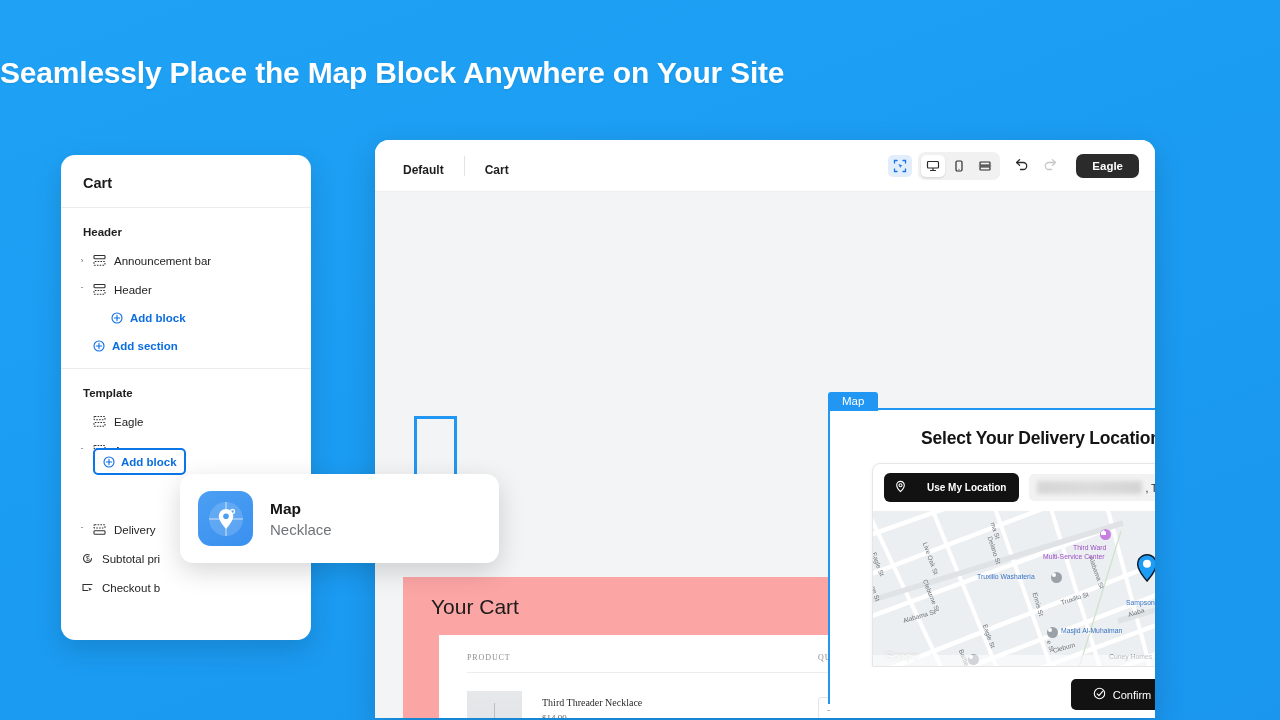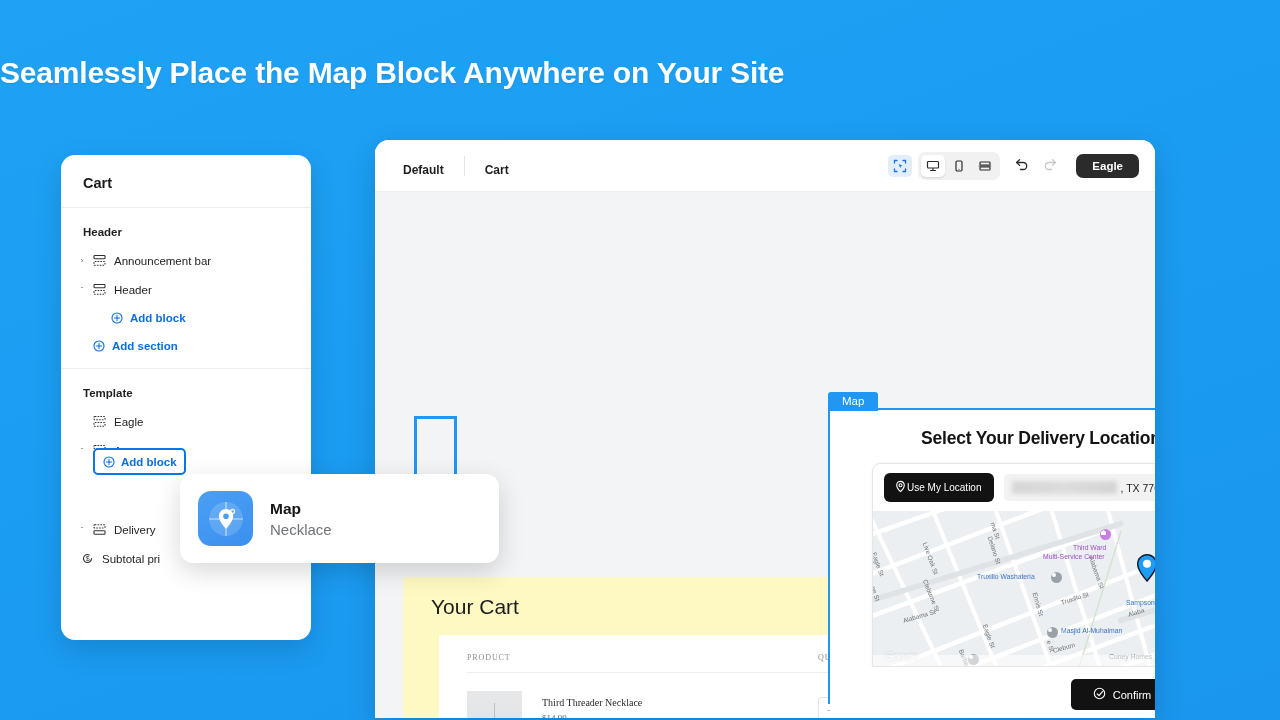--- a/index.html
+++ b/index.html
@@ -200,24 +200,24 @@
     box-shadow: 0 1px 4px rgba(0,0,0,0.05);
     overflow: hidden;
   }
   .mb-searchrow {
     display: flex; align-items: center;
     padding: 9px 11px;
     gap: 10px;
   }
   .btn-loc {
     background: #121212; color: #ffffff;
-    font-size: 10px; font-weight: 400;
+    font-size: 10px; font-weight: 700;
     border-radius: 6px;
     padding: 7px 13px 7px 10px;
-    display: flex; align-items: center; gap: 0;
+    display: flex; align-items: center; gap: 20px;
     white-space: nowrap;
     border: none; font-family: inherit; justify-content: flex-end;
   }
   .addr-field {
     flex: 1;
     background: #f2f2f2;
     border-radius: 5px;
     height: 27px;
     display: flex; align-items: center;
     padding-left: 8px;
@@ -296,21 +296,21 @@
     border-radius: 5px;
     padding: 8px 22px;
     display: flex; align-items: center; gap: 7px;
     border: none; font-family: inherit;
   }
 
   
   .cart-sec {
     position: absolute; left: 28px; right: 28px; top: 385px;
     bottom: 0;
-    background: #fef9c3;
+    background: #fca5a5;
   }
   .cart-title {
     font-size: 21px; color: #1c1c1c;
     padding: 18px 0 16px 28px;
     font-weight: 400;
   }
   .cart-card {
     background: #ffffff;
     margin: 0 36px;
     height: 220px;
@@ -464,20 +464,29 @@
     <div class="sb-row indent">
       <span class="sb-ico">
         <svg width="13" height="13" viewBox="0 0 13 13">
             <path d="M10.5 6.5a4 4 0 1 1-2.3-3.6" fill="none" stroke="#303030" stroke-width="1.1" stroke-linecap="round"></path>
             <text x="5" y="9" font-size="6.5" fill="#303030" font-family="sans-serif">$</text>
           </svg>
       </span>
       <span class="sb-lbl">Subtotal pri</span>
     </div>
 
+    <div class="sb-row indent">
+      <span class="sb-ico">
+        <svg width="13" height="13" viewBox="0 0 13 13">
+            <path d="M11 3.5H2v6h5" fill="none" stroke="#303030" stroke-width="1.1" stroke-linecap="round"></path>
+            <path d="M7.4 6.6l3.6 1.6-1.5.5-.6 1.6z" fill="#303030"></path>
+          </svg>
+      </span>
+      <span class="sb-lbl">Checkout b</span>
+    </div>
   </div>
 </div>
 
 <div class="addblock-sel">
   <span class="plus">
     <svg width="12" height="12" viewBox="0 0 12 12">
         <circle cx="6" cy="6" r="5" fill="none" stroke="#0b6ee0" stroke-width="1.1"></circle>
         <path d="M6 3.4v5.2M3.4 6h5.2" stroke="#0b6ee0" stroke-width="1.1" stroke-linecap="round"></path>
       </svg>
   </span>

